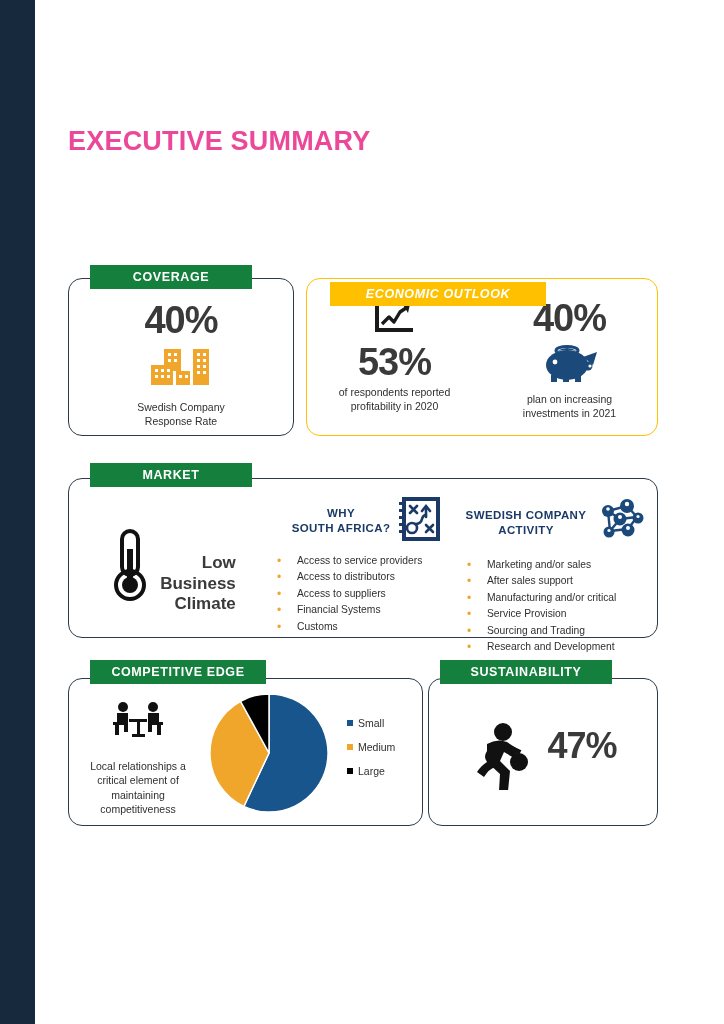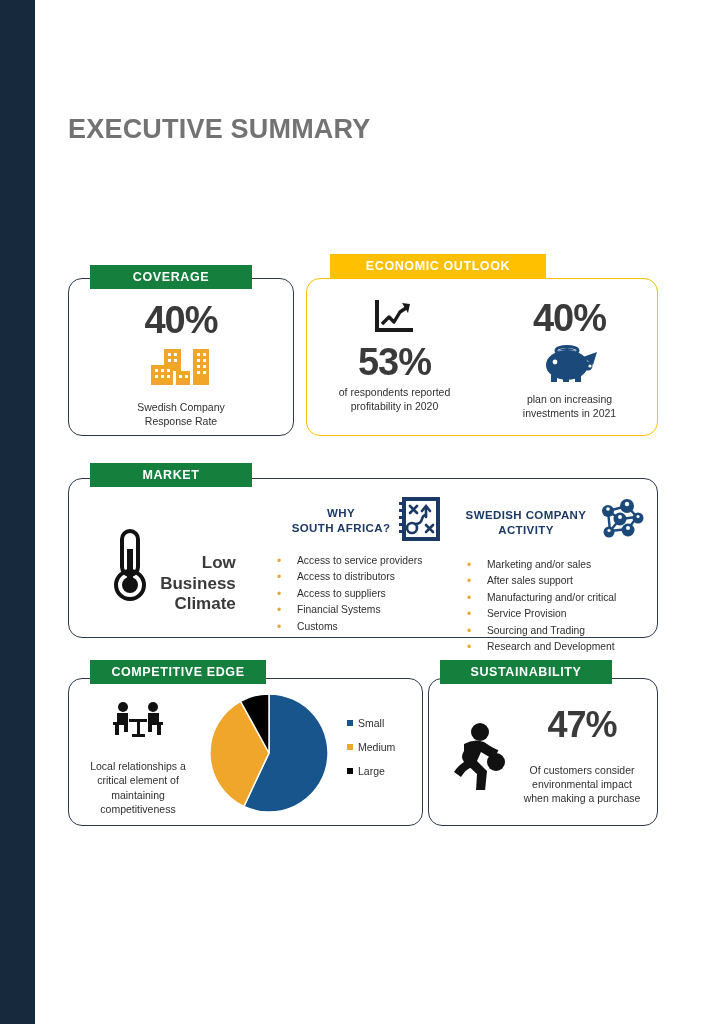--- a/index.html
+++ b/index.html
@@ -11,23 +11,23 @@
   }
   .page { position: relative; width: 724px; height: 1024px; background:#fff; }
 
   .sidebar-strip {
     position: absolute; left: 0; top: 0;
     width: 35px; height: 1024px;
     background: #17293c;
   }
 
   .page-title {
-    position: absolute; left: 68px; top: 114px;
+    position: absolute; left: 68px; top: 126px;
     font-size: 27px; font-weight: bold; letter-spacing: 0.2px;
-    color: #737373;
+    color: #ec4899;
   }
 
   
   .card {
     position: absolute;
     border: 1.4px solid #2b3a4a;
     border-radius: 14px;
     background: #ffffff;
   }
   .card.accent-yellow { border-color: #ffc000; }
@@ -56,21 +56,21 @@
   #coverage-badge { left: 90px; top: 265px; width: 162px; }
   .cov-inner {
     position:absolute; left:0; right:0; top:22px;
     display:flex; flex-direction:column; align-items:center;
   }
   .cov-inner .big-pct { margin-bottom: 4px; }
   .buildings { margin: 2px 0 7px; }
 
   
   #econ-card { left: 306px; top: 278px; width: 352px; height: 158px; }
-  #econ-badge { left: 330px; top: 254px; width: 216px; }
+  #econ-badge { left: 330px; top: 282px; width: 216px; font-style: italic; }
   .econ-cols {
     position:absolute; left:0; right:0; top:18px; height:136px;
     display:flex;
   }
   .econ-col { flex:1; display:flex; flex-direction:column; align-items:center; }
   .econ-col .big-pct { margin: 2px 0 4px; }
 
   
   #market-card { left: 68px; top: 478px; width: 590px; height: 160px; }
   #market-badge { left: 90px; top: 463px; width: 162px; }
@@ -389,23 +389,18 @@
             <circle cx="34" cy="14" r="9"></circle>
             <path d="M18 26 q10 -6 20 -2 l12 8 -5 8 -10 -6 -4 9 10 10 -2 20 -9 0 1 -17 -13 -12 q-4 -5 0 -11 z"></path>
             <path d="M22 42 q-8 3 -14 12 l7 5 q5 -8 11 -10 z"></path>
             <circle cx="50" cy="44" r="9"></circle>
             <rect x="42" y="30" width="10" height="5" transform="rotate(25 47 32)"></rect>
           </g>
         </svg>
       </div>
       <div class="sust-right">
         <div class="big-pct">47%</div>
-        <div class="caption">
-          <div>Of customers consider</div>
-          <div>environmental impact</div>
-          <div>when making a purchase</div>
-        </div>
       </div>
     </div>
   </div>
   <div class="badge navy" id="sust-badge">SUSTAINABILITY</div>
 
 </div>
 
 </body></html>

